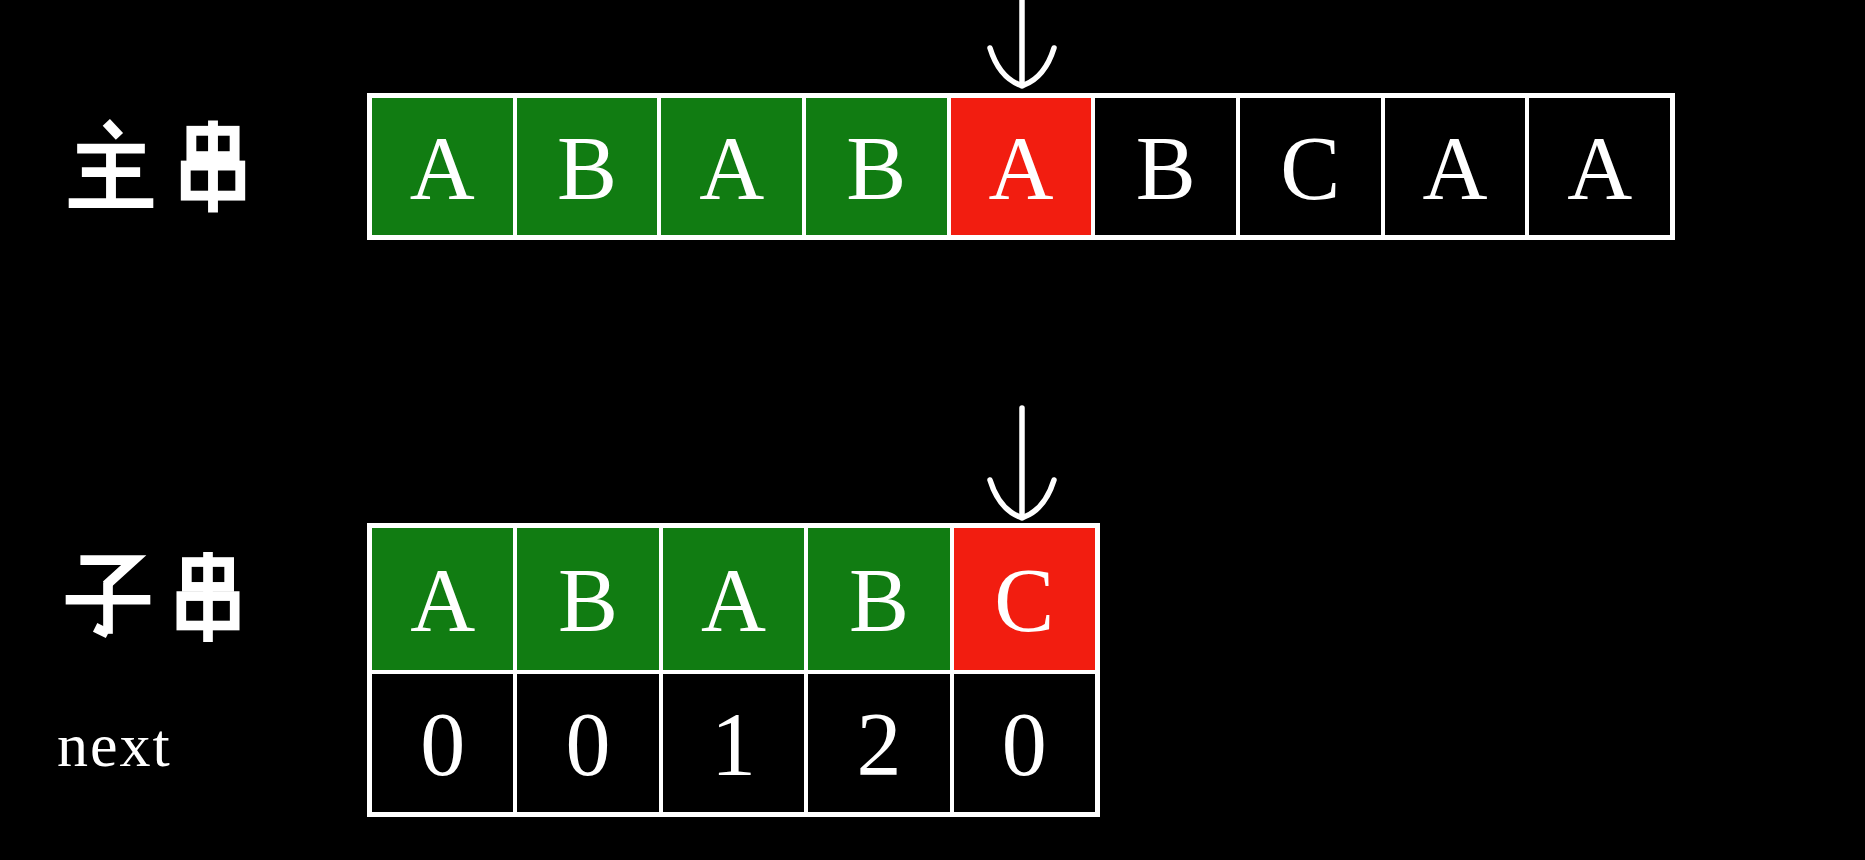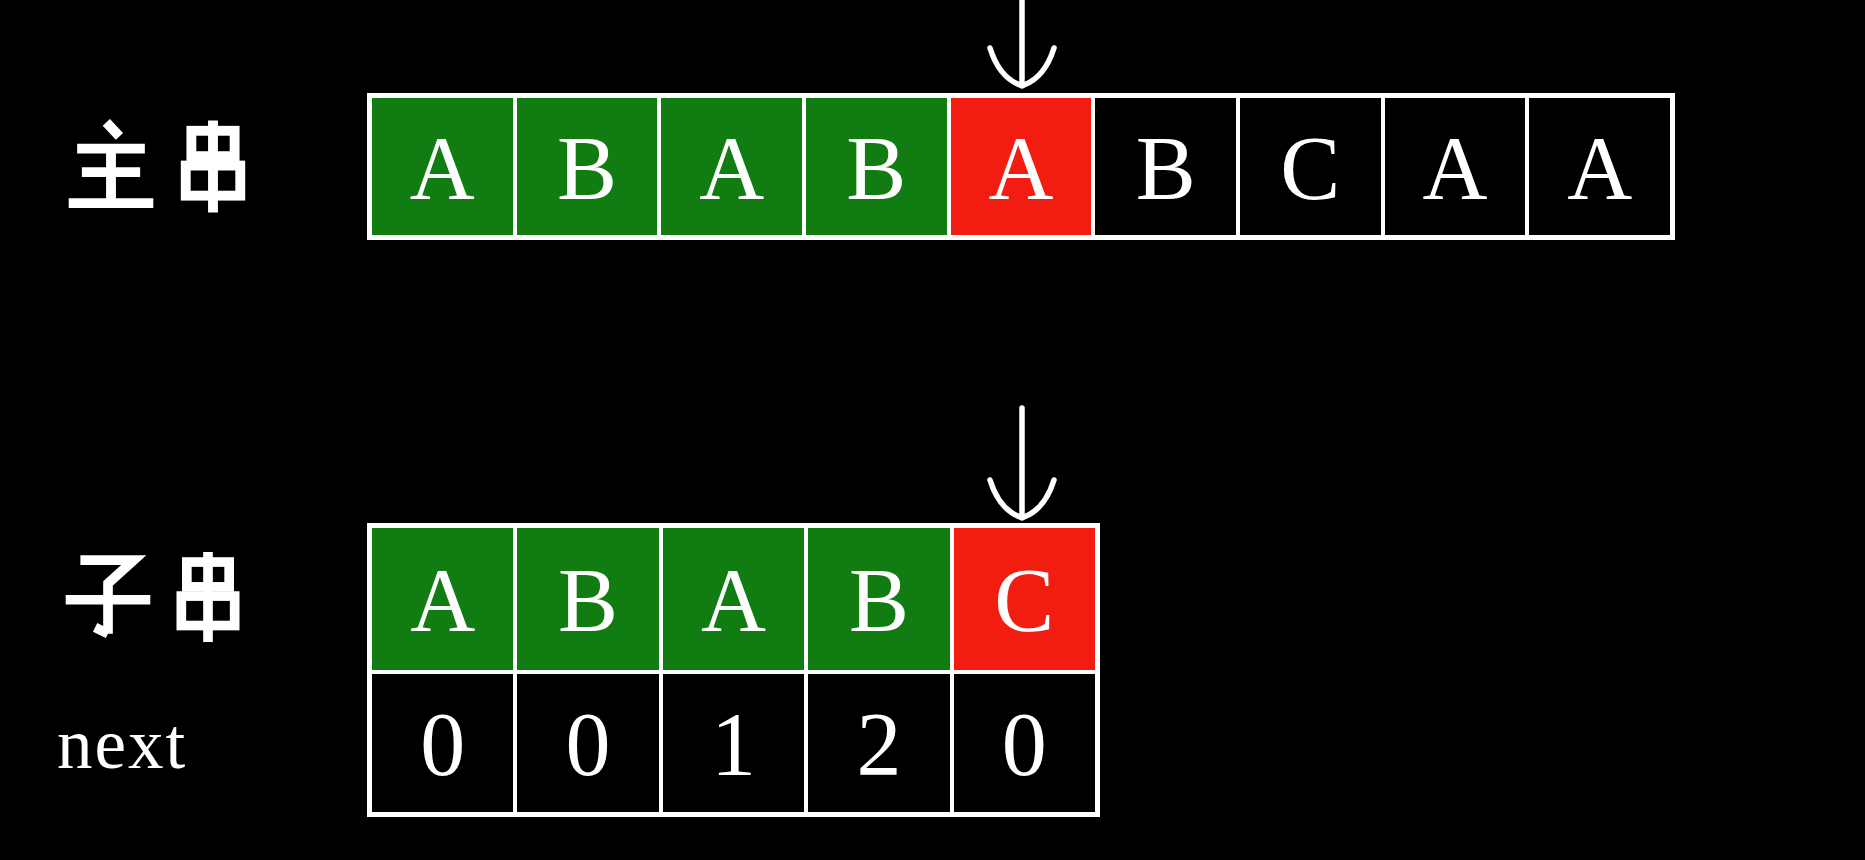--- a/index.html
+++ b/index.html
@@ -71,21 +71,21 @@
   .cjk-label path, .cjk-label rect, .cjk-label line {
     stroke: var(--text, #fff);
     fill: none;
     stroke-width: 10.5;
   }
   .latin-label {
     position: absolute;
     display: flex;
     align-items: center;
     color: var(--text, #fff);
-    font-size: 71px;
+    font-size: 62px;
     letter-spacing: 2px;
     line-height: 1;
   }
   .sr {
     position: absolute;
     width: 1px; height: 1px;
     overflow: hidden;
     clip: rect(0 0 0 0);
     white-space: nowrap;
   }

